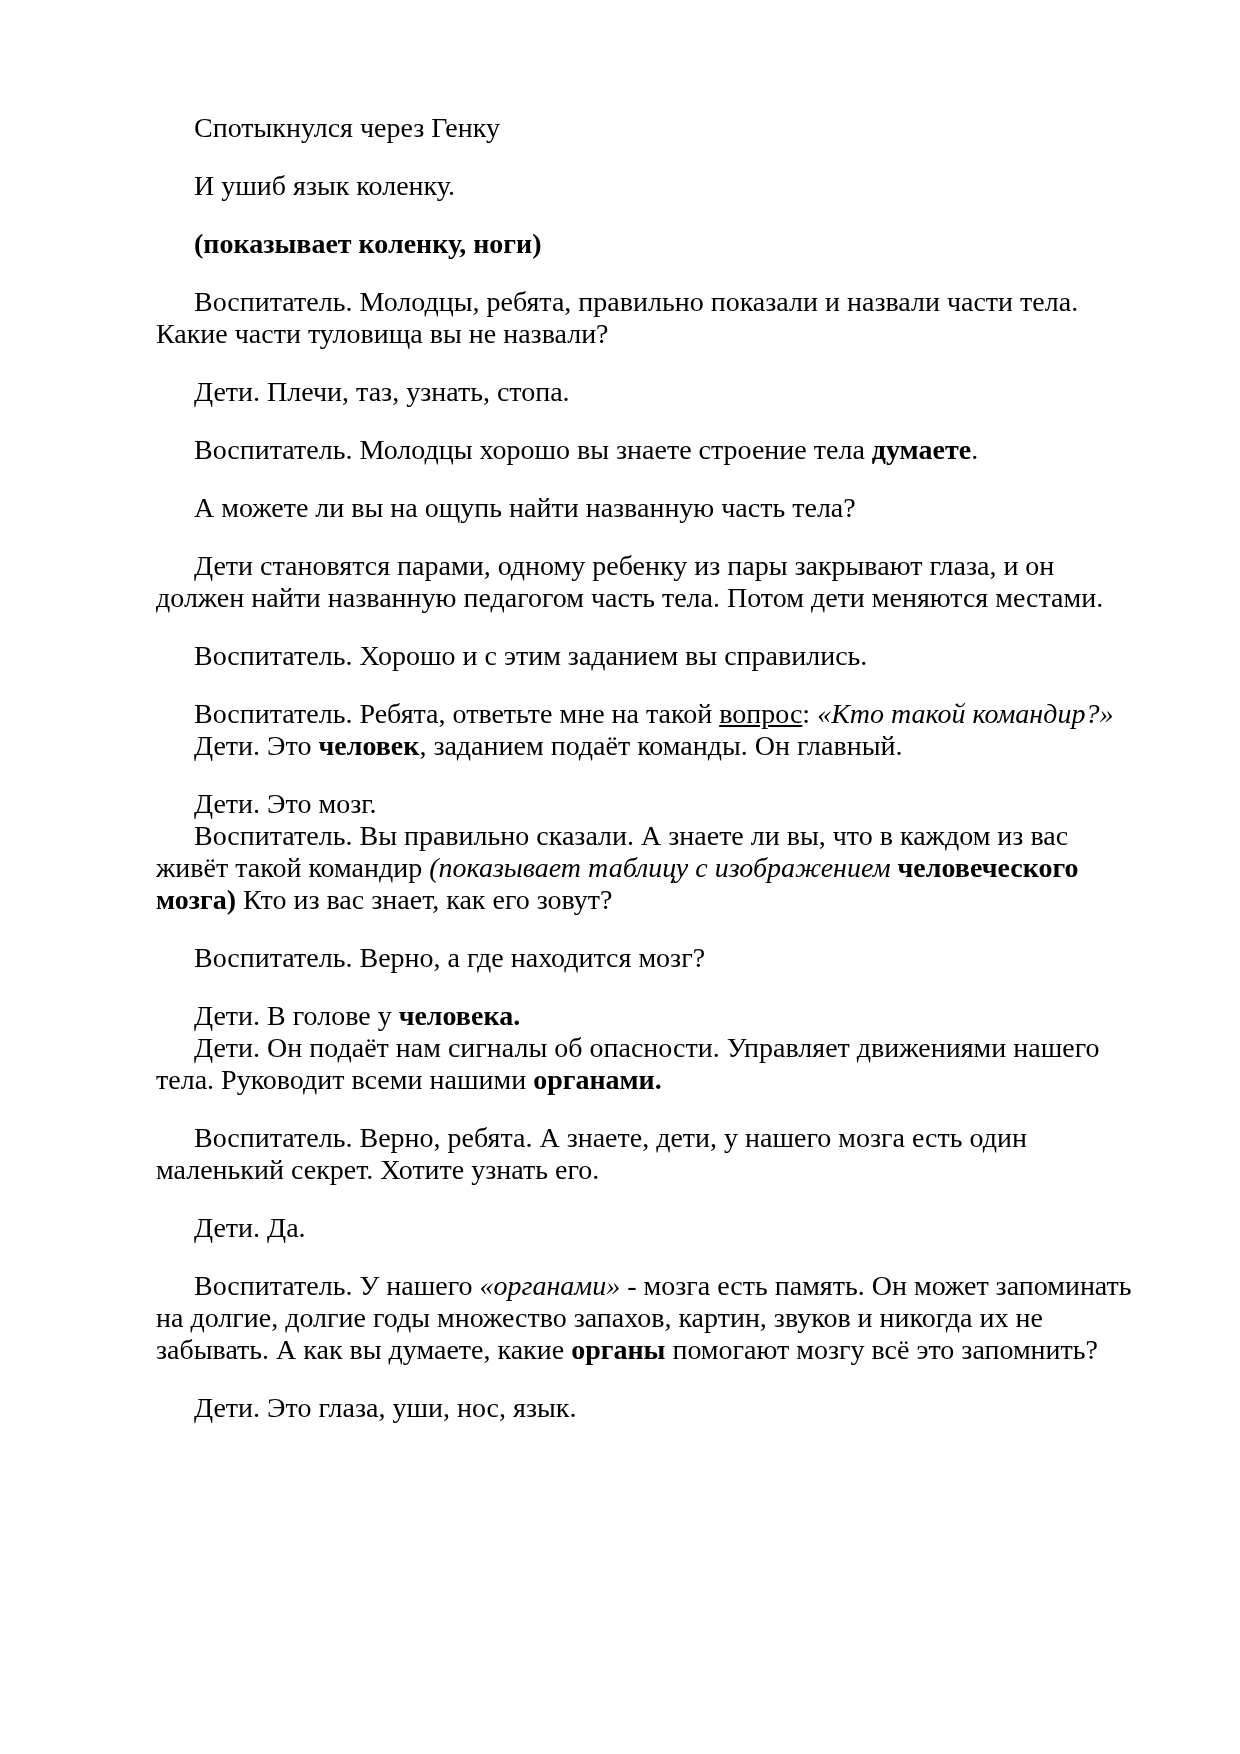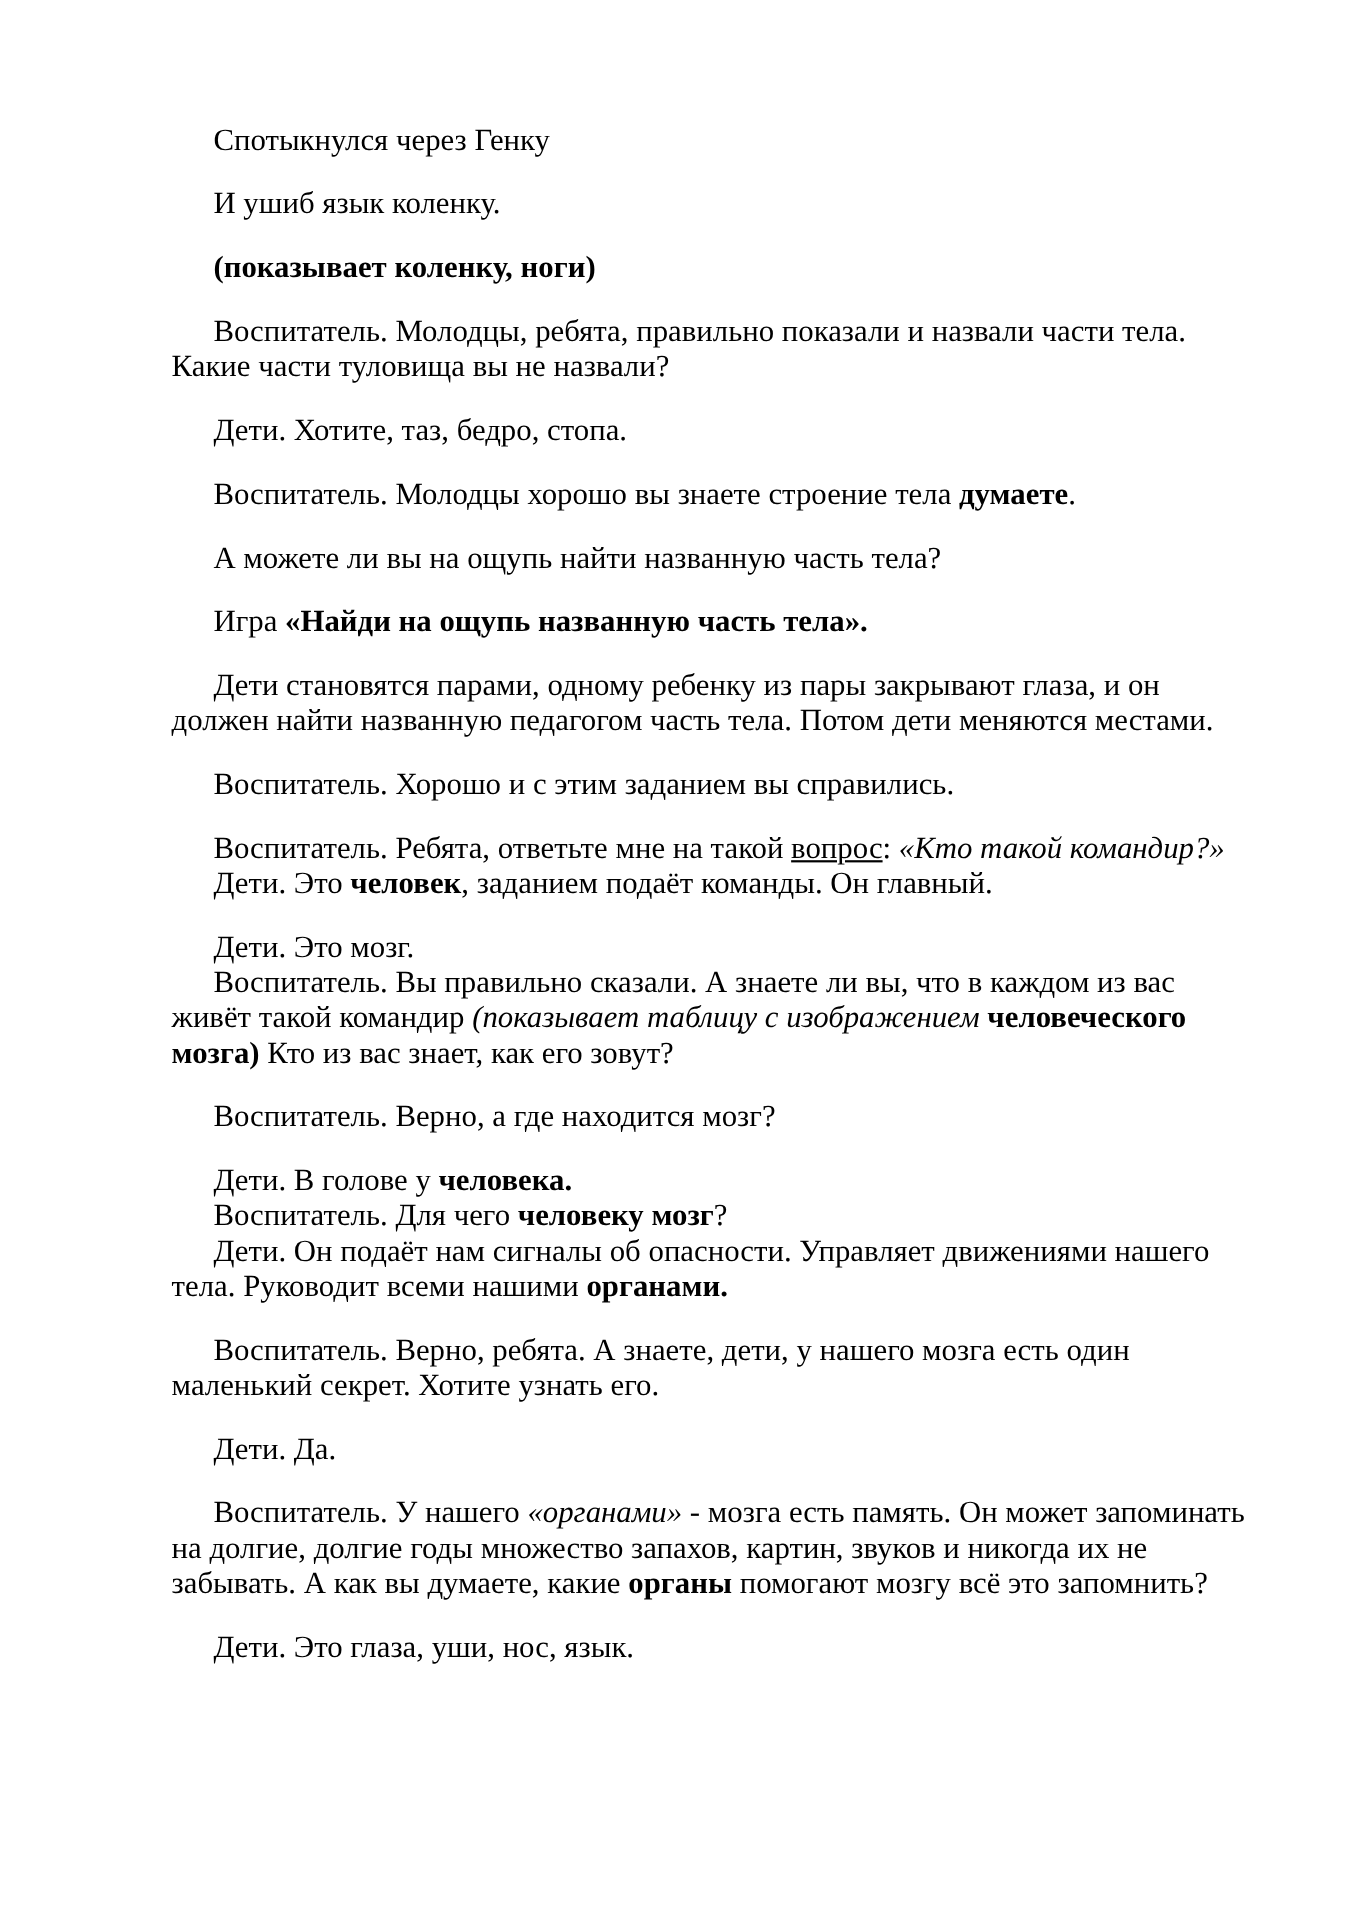--- a/index.html
+++ b/index.html
@@ -39,31 +39,29 @@
   .u  { text-decoration: underline; }
 </style>
 </head>
 <body>
 
 <div class="page">
     <p class="para first tight"><span>Спотыкнулся через Генку</span></p>
     <p class="para"><span>И ушиб язык коленку.</span></p>
     <p class="para"><span class="bi">(показывает коленку, ноги)</span></p>
     <p class="para"><span>Воспитатель. Молодцы, ребята, правильно показали и назвали части тела. Какие части туловища вы не назвали?</span></p>
-    <p class="para"><span>Дети. Хотите, таз, бедро, стопа.</span></p>
+    <p class="para"><span>Дети. Плечи, таз, узнать, стопа.</span></p>
     <p class="para"><span>Воспитатель. Молодцы хорошо вы знаете строение тела </span><span class="b">думаете</span><span>.</span></p>
     <p class="para"><span>А можете ли вы на ощупь найти названную часть тела?</span></p>
-    <p class="para"><span>Игра </span><span class="bi">«Найди на ощупь названную часть тела».</span></p>
     <p class="para"><span>Дети становятся парами, одному ребенку из пары закрывают глаза, и он должен найти названную педагогом часть тела. Потом дети меняются местами.</span></p>
     <p class="para"><span>Воспитатель. Хорошо и с этим заданием вы справились.</span></p>
     <p class="para"><span>Воспитатель. Ребята, ответьте мне на такой </span><span class="u">вопрос</span><span>: </span><span class="i">«Кто такой командир?»</span></p>
     <p class="para tight"><span>Дети. Это </span><span class="b">человек</span><span>, заданием подаёт команды. Он главный.</span></p>
     <p class="para"><span>Дети. Это мозг.</span></p>
     <p class="para tight"><span>Воспитатель. Вы правильно сказали. А знаете ли вы, что в каждом из вас живёт такой командир </span><span class="i">(показывает таблицу с изображением </span><span class="bi">человеческого мозга)</span><span> Кто из вас знает, как его зовут?</span></p>
     <p class="para"><span>Воспитатель. Верно, а где находится мозг?</span></p>
     <p class="para"><span>Дети. В голове у </span><span class="b">человека.</span></p>
-    <p class="para tight"><span>Воспитатель. Для чего </span><span class="b">человеку мозг</span><span>?</span></p>
     <p class="para tight"><span>Дети. Он подаёт нам сигналы об опасности. Управляет движениями нашего тела. Руководит всеми нашими </span><span class="b">органами.</span></p>
     <p class="para"><span>Воспитатель. Верно, ребята. А знаете, дети, у нашего мозга есть один маленький секрет. Хотите узнать его.</span></p>
     <p class="para"><span>Дети. Да.</span></p>
     <p class="para"><span>Воспитатель. У нашего </span><span class="i">«органами»</span><span> - мозга есть память. Он может запоминать на долгие, долгие годы множество запахов, картин, звуков и никогда их не забывать. А как вы думаете, какие </span><span class="b">органы</span><span> помогают мозгу всё это запомнить?</span></p>
     <p class="para"><span>Дети. Это глаза, уши, нос, язык.</span></p>
   </div>
 
 </body></html>

